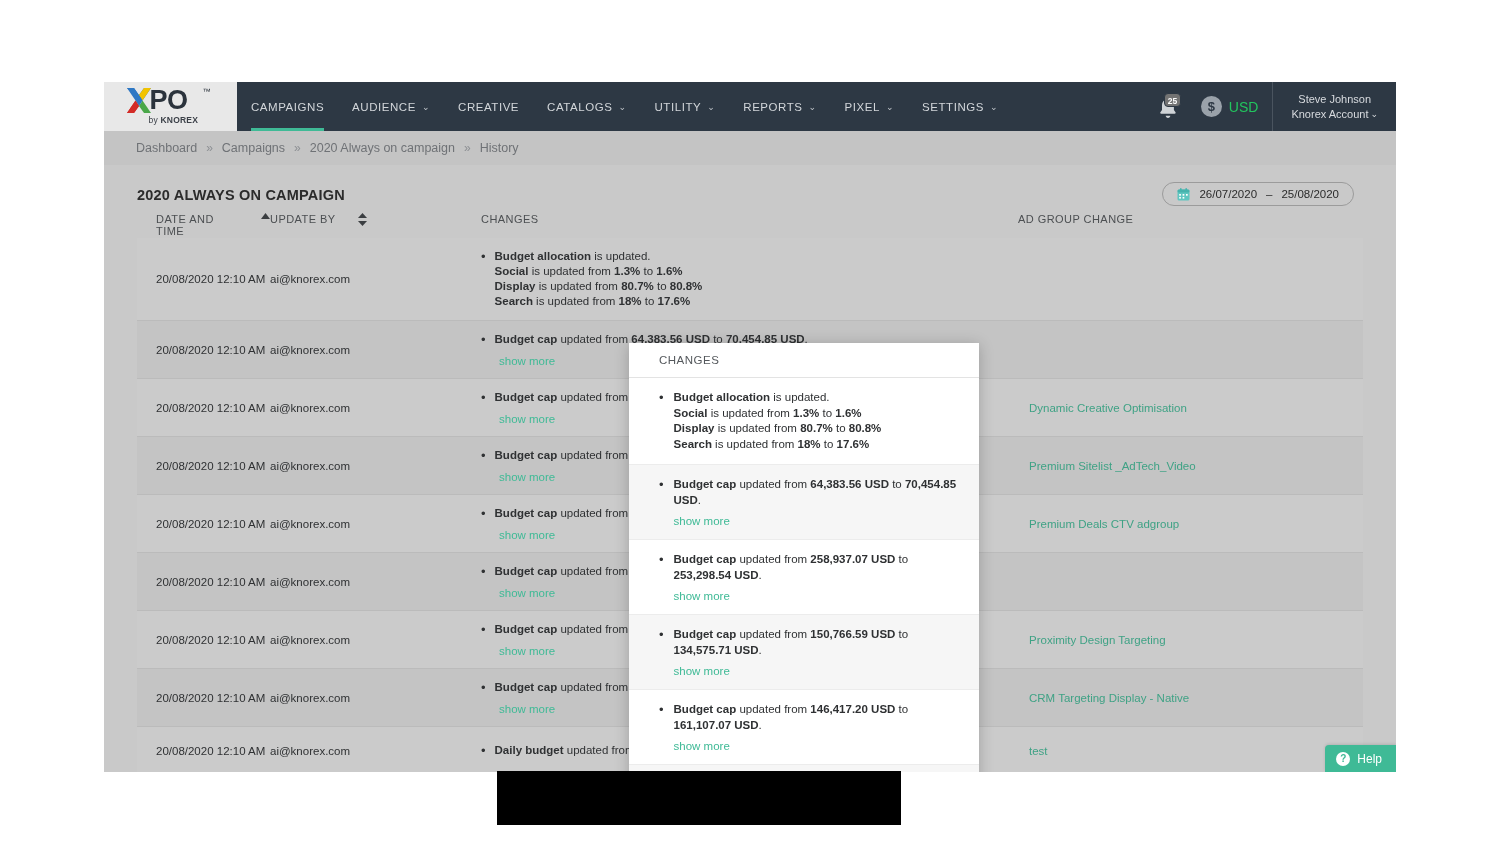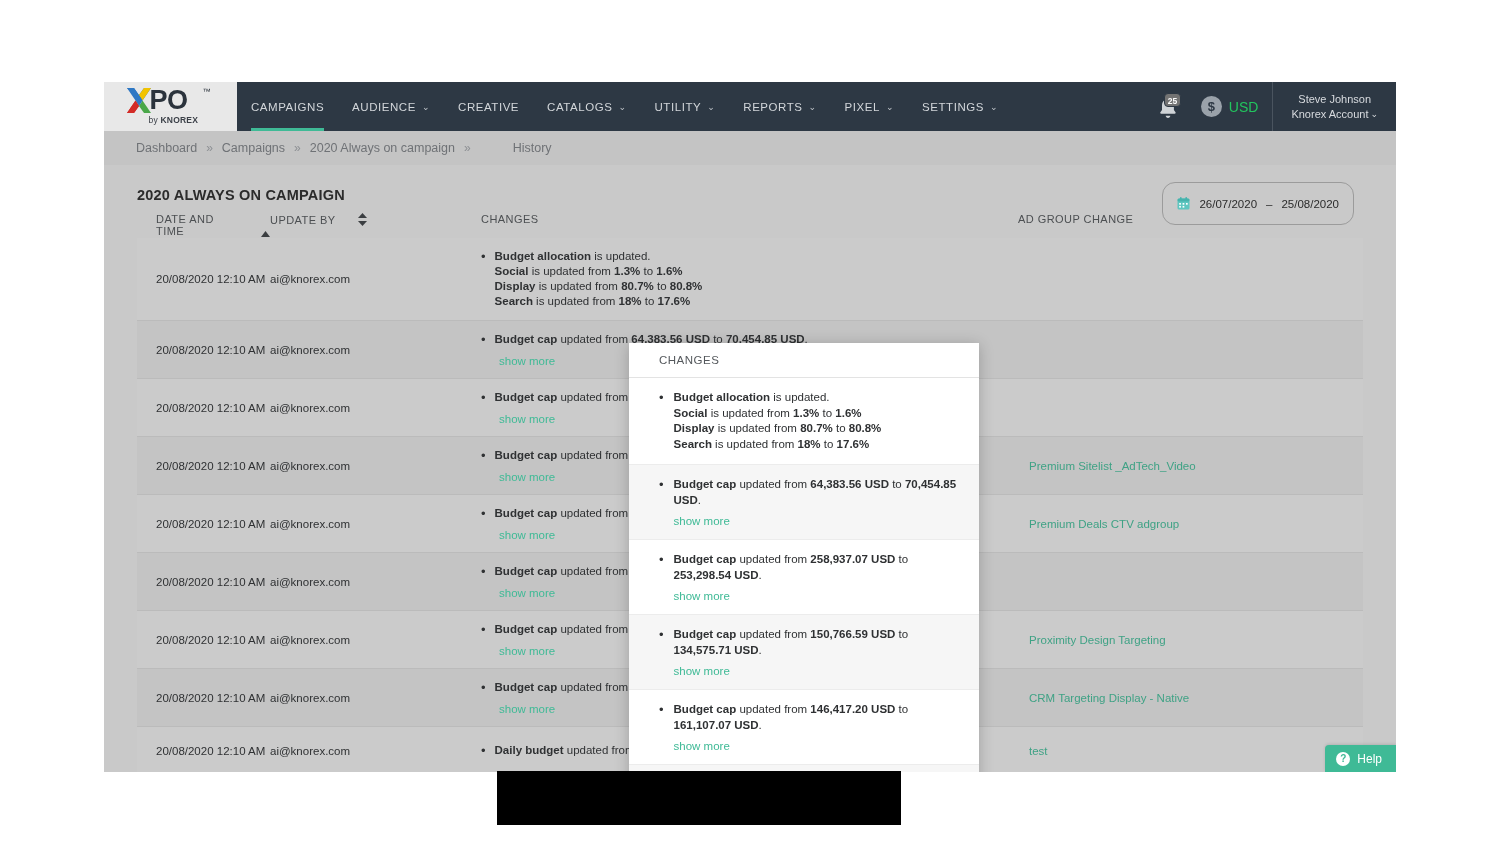--- a/index.html
+++ b/index.html
@@ -106,52 +106,52 @@
   .breadcrumb {
     position: absolute; left: 0; top: 49px;
     width: 1292px; height: 34px;
     background: #c4c4c4;
     display: flex; align-items: center;
     padding-left: 32px;
     font-size: 12.5px; color: #6f7276;
   }
   .crumb { cursor: pointer; }
   .crumb-sep { margin: 0 9px; color: #8d9094; font-size: 12px; }
-  .crumb.last { cursor: default; margin-left: 33px; }
+  .crumb.last { cursor: default; }
 
   
   .page {
     position: absolute; left: 0; top: 83px;
     width: 1292px; height: 607px;
     background: #c9c9c9;
   }
   .page-title {
     position: absolute; left: 33px; top: 22px;
     font-size: 14.5px; font-weight: bold; color: #2b2b2b;
     letter-spacing: 0.2px;
   }
   .daterange {
     position: absolute; right: 42px; top: 17px;
-    height: 43px; padding: 0 14px;
+    height: 24px; padding: 0 14px;
     background: #c9c9c9;
     border: 1px solid #9b9b9b;
     border-radius: 13px;
     display: flex; align-items: center; gap: 9px;
     font-size: 11.5px; color: #2b2b2b;
     cursor: pointer;
   }
   .cal-icon { width: 13px; height: 13px; position: relative; }
 
   
   .tbl { position: absolute; left: 33px; top: 48px; width: 1226px; }
   .thead {
     display: flex; height: 25px; align-items: flex-start;
     font-size: 11px; color: #4c4f52; letter-spacing: 0.45px;
   }
-  .th { display: flex; align-items: flex-end; gap: 22px; }
+  .th { display: flex; align-items: flex-start; gap: 22px; }
   .th-date { width: 133px; padding-left: 19px; }
   .th-update { width: 211px; }
   .th-changes { width: 537px; }
   .th-adgroup { flex: 1 1 auto; }
   .sort-asc, .sort-both { display: inline-flex; flex-direction: column; line-height: 5px; font-size: 8px; color: #3b3e41; }
 
   .row {
     display: flex; align-items: stretch;
     border-bottom: 1px solid #bbbbbb;
     background: #cbcbcb;
@@ -390,20 +390,21 @@
           <div class="row" style="min-height: 48px;">
             <div class="cell c-date">20/08/2020 12:10 AM</div>
             <div class="cell c-update">ai@knorex.com</div>
             <div class="cell c-changes">
               <div class="chg-bullet">
                 <span class="chg-dot">•</span>
                 <div class="chg-lines"><b>Budget cap</b> updated from <b>258,937.07 USD</b> to <b>253,298.54 USD</b>.</div>
               </div>
               <div class="showmore">show more</div>
             </div>
+            <div class="cell c-adgroup">Dynamic Creative Optimisation</div>
           </div>
           <div class="row alt" style="min-height: 48px;">
             <div class="cell c-date">20/08/2020 12:10 AM</div>
             <div class="cell c-update">ai@knorex.com</div>
             <div class="cell c-changes">
               <div class="chg-bullet">
                 <span class="chg-dot">•</span>
                 <div class="chg-lines"><b>Budget cap</b> updated from <b>150,766.59 USD</b> to <b>134,575.71 USD</b>.</div>
               </div>
               <div class="showmore">show more</div>

